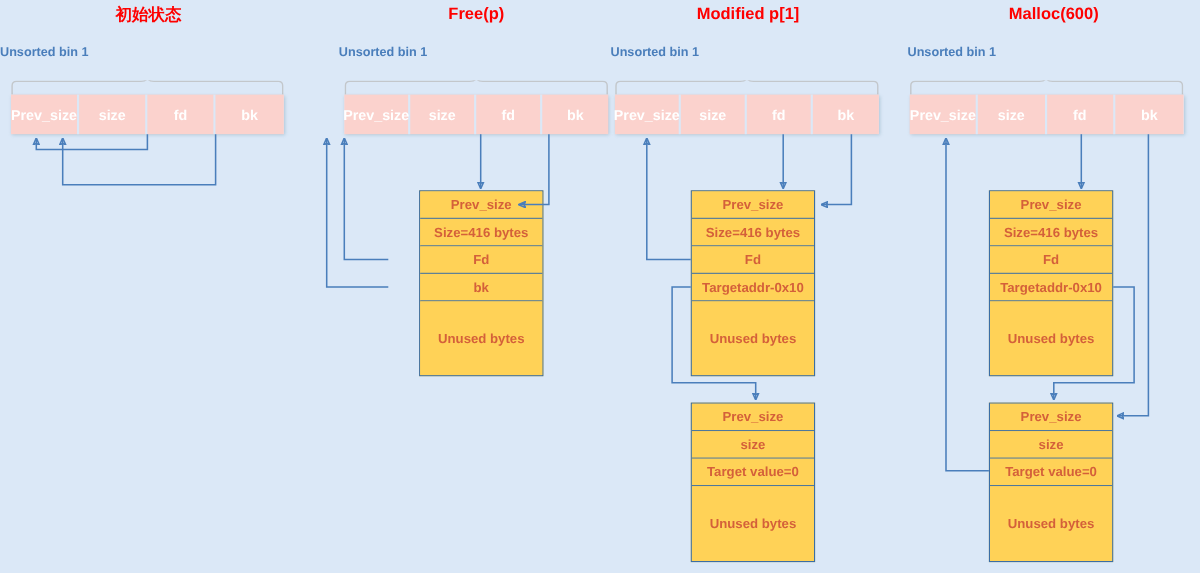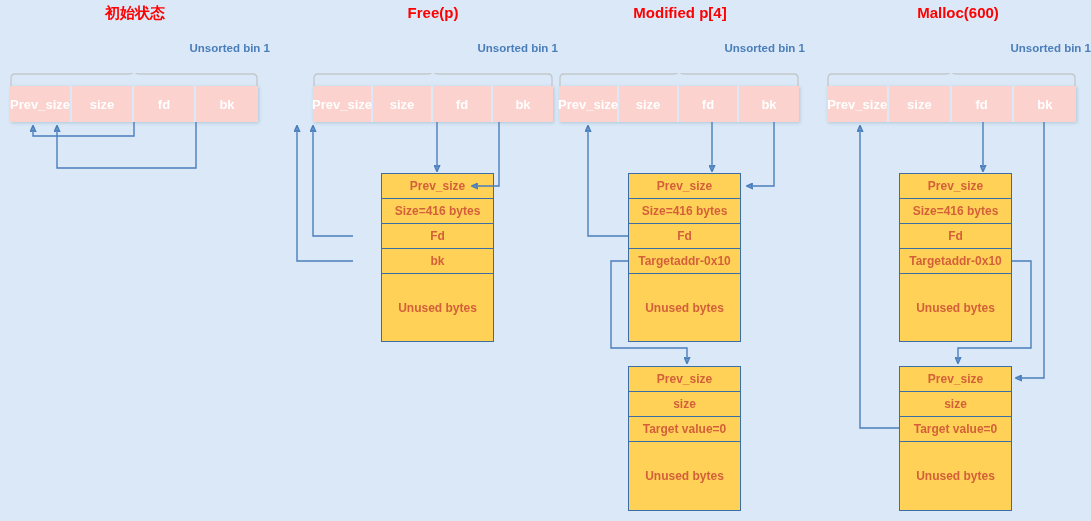--- a/index.html
+++ b/index.html
@@ -12,21 +12,21 @@
   }
   #stage{position:absolute;left:0;top:0;width:1091px;height:387px;padding-left:10px;}
   .col{position:absolute;top:0;height:521px;}
   .title{
     position:absolute;top:4px;left:0;width:100%;
     text-align:center;color:#fe0000;font-size:15px;font-weight:bold;
     letter-spacing:0px;
   }
   .binlabel{
     position:absolute;top:42px;left:0;width:100%;
-    text-align:right;color:#4a7ebb;font-size:11.5px;font-weight:bold;
+    text-align:left;color:#4a7ebb;font-size:11.5px;font-weight:bold;
   }
   
   .bintable{
     position:absolute;display:flex;height:36px;
     box-shadow:1px 1px 3px rgba(120,160,180,.45);
   }
   .bincell{
     background:#fbd2cd;
     color:#ffffff;font-size:13px;font-weight:bold;
     display:flex;align-items:center;justify-content:center;
@@ -97,21 +97,21 @@
     <div class="chunk" style="left:73px;top:173px;">
       <div class="crow">Prev_size</div>
       <div class="crow">Size=416 bytes</div>
       <div class="crow">Fd</div>
       <div class="crow">bk</div>
       <div class="crow tall">Unused bytes</div>
     </div>
   </div>
 
   <div class="col" style="left:555px;width:250px;">
-    <div class="title">Modified p[4]</div>
+    <div class="title">Modified p[1]</div>
     <div class="binlabel">Unsorted bin 1</div>
 
     <svg class="brace" style="left:4px;top:73px;width:240px;height:14px;">
       <path d="M1,13 L1,5 Q1,1 5,1 L114,1 Q119,1 120,-2 Q121,1 126,1 L235,1 Q239,1 239,5 L239,13"></path>
     </svg>
 
     <div class="bintable" style="left:4px;top:86px;width:240px;">
       <div class="bincell" style="width:60px;">Prev_size</div>
       <div class="bincell" style="width:60px;">size</div>
       <div class="bincell" style="width:60px;">fd</div>

